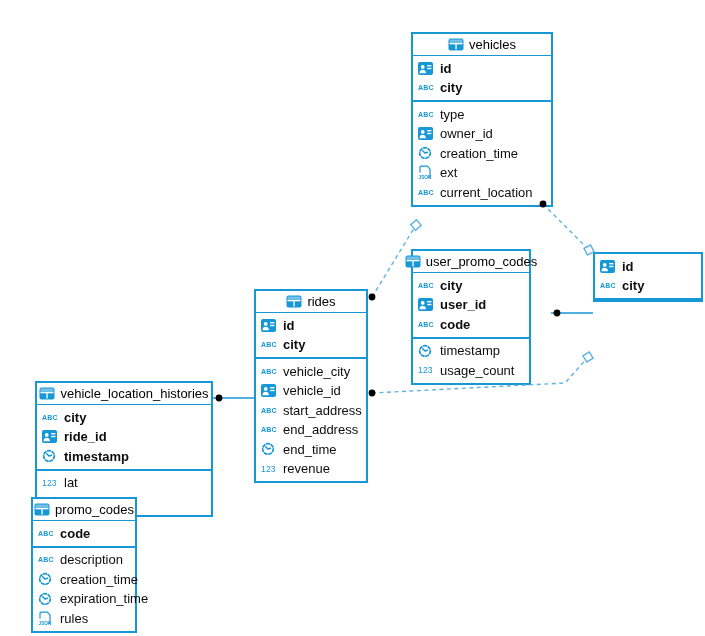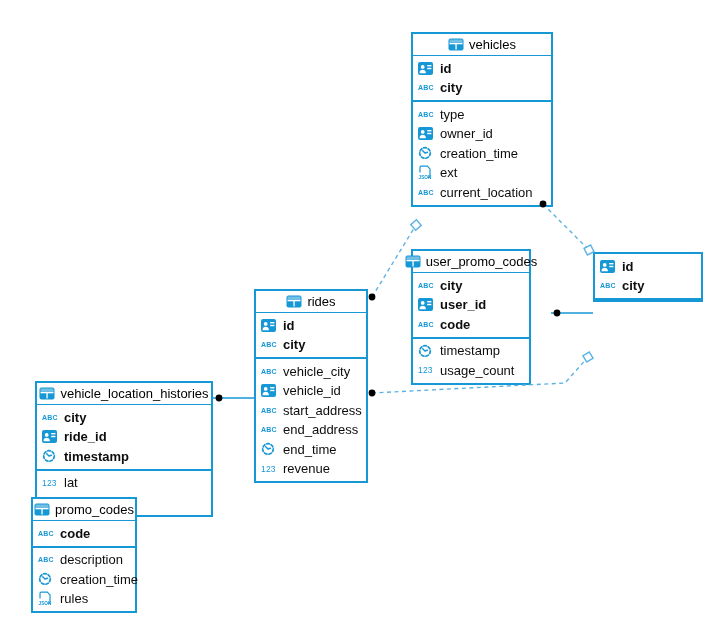--- a/index.html
+++ b/index.html
@@ -375,20 +375,29 @@
             <span class="cicon">
               <svg width="14" height="14" viewBox="0 0 14 14">
                 <circle cx="7" cy="7" r="5.3" fill="none" stroke="#1697d6" stroke-width="1.7" stroke-dasharray="2.7 1.9" stroke-linecap="round"></circle>
                 <path d="M7 7 L4.7 4.7 M7 7 L9.4 6.2" stroke="#1697d6" stroke-width="1.5" stroke-linecap="round" fill="none"></path>
               </svg>
             </span>
             <span>creation_time</span>
           </div>
           <div class="row">
             <span class="cicon">
+              <svg width="14" height="14" viewBox="0 0 14 14">
+                <circle cx="7" cy="7" r="5.3" fill="none" stroke="#1697d6" stroke-width="1.7" stroke-dasharray="2.7 1.9" stroke-linecap="round"></circle>
+                <path d="M7 7 L4.7 4.7 M7 7 L9.4 6.2" stroke="#1697d6" stroke-width="1.5" stroke-linecap="round" fill="none"></path>
+              </svg>
+            </span>
+            <span>expiration_time</span>
+          </div>
+          <div class="row">
+            <span class="cicon">
               <svg width="14" height="15" viewBox="0 0 14 15">
                 <path d="M3.2 1.2 H9.3 L12 3.9 V11.3 a1.2 1.2 0 0 1 -1.2 1.2 H9.8 M3.2 1.2 a1.2 1.2 0 0 0 -1.2 1.2 V7.6" fill="none" stroke="#1697d6" stroke-width="1.2"></path>
                 <text x="0.6" y="14" font-size="4.7" font-weight="bold" fill="#1697d6" font-family="Liberation Sans, sans-serif">JSON</text>
               </svg>
             </span>
             <span>rules</span>
           </div>
         </div>
       </div>
     </div>

